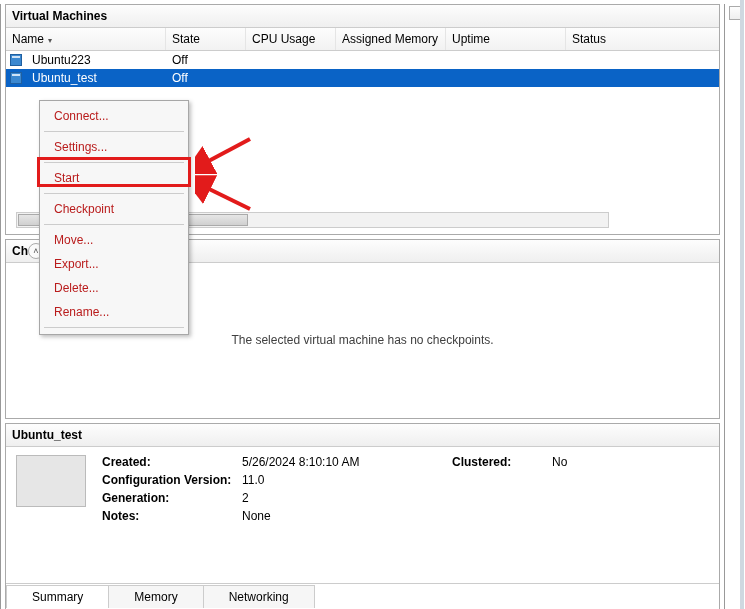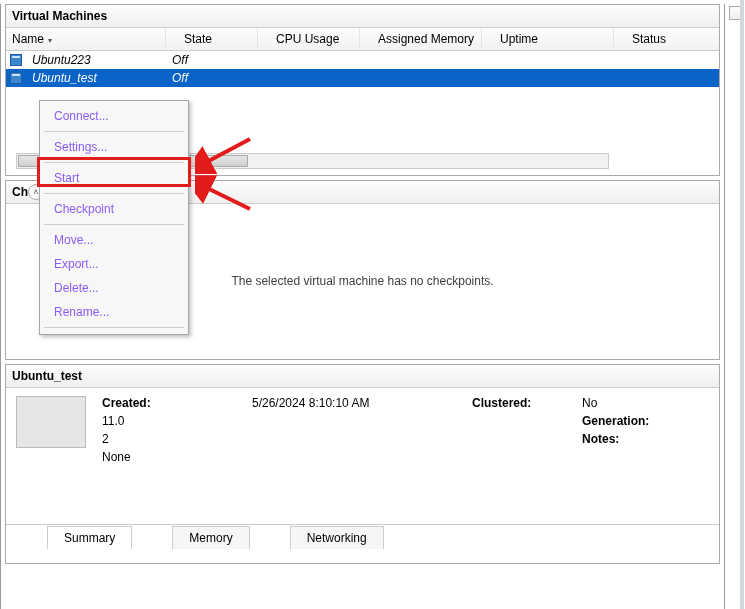--- a/index.html
+++ b/index.html
@@ -1,45 +1,45 @@
 <!DOCTYPE html>
 <html><head>
 <meta charset="utf-8">
 <style>
   * { box-sizing: border-box; font-family: "Segoe UI", Tahoma, sans-serif; font-size: 12px; }
   body { margin: 0; padding: 0; background: #fff; width: 745px; height: 609px; overflow: hidden; }
   .outer { border: 1px solid #999; width: 725px; height: 607px; margin: 0; position: relative; background: #fff; border-top: none; }
   .panel { border: 1px solid #aaa; margin: 4px 4px 0 4px; background: #fff; }
   .panel-title { background: linear-gradient(#fdfdfd, #efefef); padding: 4px 6px; font-weight: bold; border-bottom: 1px solid #ccc; }
-  .vm-panel { height: 172px; position: relative; }
-  .col-headers { display: flex; background: linear-gradient(#fdfdfd, #f2f2f2); border-bottom: 1px solid #ccc; gap: 12px; }
+  .vm-panel { height: 231px; position: relative; }
+  .col-headers { display: flex; background: linear-gradient(#fdfdfd, #f2f2f2); border-bottom: 1px solid #ccc; }
   .col { padding: 4px 6px; border-right: 1px solid #e5e5e5; position: relative; }
   .col:last-child { border-right: none; flex:1; }
   .rows { position: relative; }
   .row { display: flex; align-items: center; height: 18px; }
   .row.sel { background: #0a63c6; color: #fff; }
   .vm-icon { display:inline-block; width:12px; height:12px; margin:0 4px 0 4px; background:#3b88d0; border:1px solid #1f5fa0; position:relative; }
   .vm-icon::after { content:''; position:absolute; left:1px; right:1px; top:1px; height:2px; background:#cfe3f7; }
-  .cell { padding: 0 6px; overflow: hidden; white-space: nowrap; font-style: italic; }
+  .cell { padding: 0 6px; overflow: hidden; white-space: nowrap; }
   .scroll-track { position:absolute; left:10px; right:110px; bottom:6px; height:16px; background:#f2f2f2; border:1px solid #ccc; }
   .scroll-thumb { position:absolute; left:1px; top:1px; width:230px; height:12px; background:linear-gradient(#e6e6e6,#d0d0d0); border:1px solid #aaa; }
   .ck-panel { height: 180px; position: relative; }
   .ck-header { display:flex; align-items:center; background:linear-gradient(#fdfdfd,#efefef); padding:3px 6px; border-bottom:1px solid #ccc;}
   .ck-collapse { width:16px; height:16px; border:1px solid #aaa; border-radius:50%; display:flex; align-items:center; justify-content:center; font-size:9px; background:#fafafa; color:#555;}
   .ck-body { display:flex; align-items:center; justify-content:center; height:calc(100% - 24px); color:#404040; }
   .detail-panel { height: 200px; margin-bottom: 4px; }
   .detail-body { display:flex; padding: 8px 10px 4px 10px; gap: 16px; }
   .thumb { width:70px; height:52px; background:#e6e6e6; border:1px solid #bbb; }
-  .props { display:grid; grid-template-columns: 130px 200px 90px 60px; gap: 4px 20px; align-items:start; }
+  .props { display:grid; grid-template-columns: 130px 200px 90px 60px; gap: 4px 10px; align-items:start; }
   .prop-label { font-weight:bold; }
   .tabs { display:flex; border-top:1px solid #ccc; margin-top: 56px; }
-  .tab { padding:4px 16px; border:1px solid #ccc; border-bottom:none; background:#f6f6f6; margin-right:-1px; position:relative; top:1px;margin-left:41px; }
+  .tab { padding:4px 25px; border:1px solid #ccc; border-bottom:none; background:#f6f6f6; margin-right:-1px; position:relative; top:1px; }
   .tab.active { background:#fff; border-top:1px solid #ccc; }
   .context-menu { position:absolute; left:38px; top:96px; width:150px; background:#f7f7f7; border:1px solid #a7a7a7; box-shadow:2px 2px 4px rgba(0,0,0,0.25); padding:3px 0; z-index:10;}
-  .menu-item { padding:5px 14px; color:#8b5cf6; }
+  .menu-item { padding:5px 14px; color:#b91c1c; }
   .menu-sep { height:1px; background:#ccc; margin:3px 4px; }
   .highlight-box { position:absolute; border:3px solid #e21b1b; pointer-events:none; z-index:20; }
   .arrow { position:absolute; z-index:20; pointer-events:none; }
   .sort-caret { font-size:8px; color:#555; margin-left:4px; }
   .right-edge { position:absolute; right:0; top:0; width:4px; height:609px; background:#cfd8e0; }
   .stub { position:absolute; border:1px solid #aaa; background:linear-gradient(#fdfdfd,#efefef); }
 </style>
 </head>
 <body>
 
@@ -85,20 +85,21 @@
   <div class="panel detail-panel">
     <div class="panel-title">Ubuntu_test</div>
     <div class="detail-body">
       <div class="thumb"></div>
       <div class="props">
         <div class="prop-label">Created:</div>
         <div>5/26/2024 8:10:10 AM</div>
         <div class="prop-label">Clustered:</div>
         <div>No</div>
 
+        <div class="prop-label">Configuration Version:</div>
         <div>11.0</div>
         <div></div>
           <div></div>
 
         <div class="prop-label">Generation:</div>
         <div>2</div>
         <div></div>
           <div></div>
 
         <div class="prop-label">Notes:</div>

